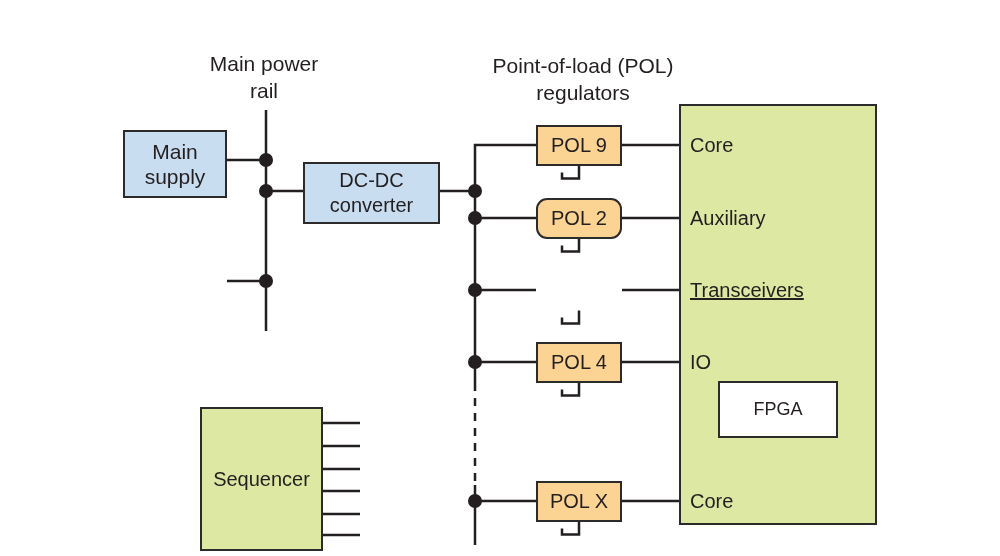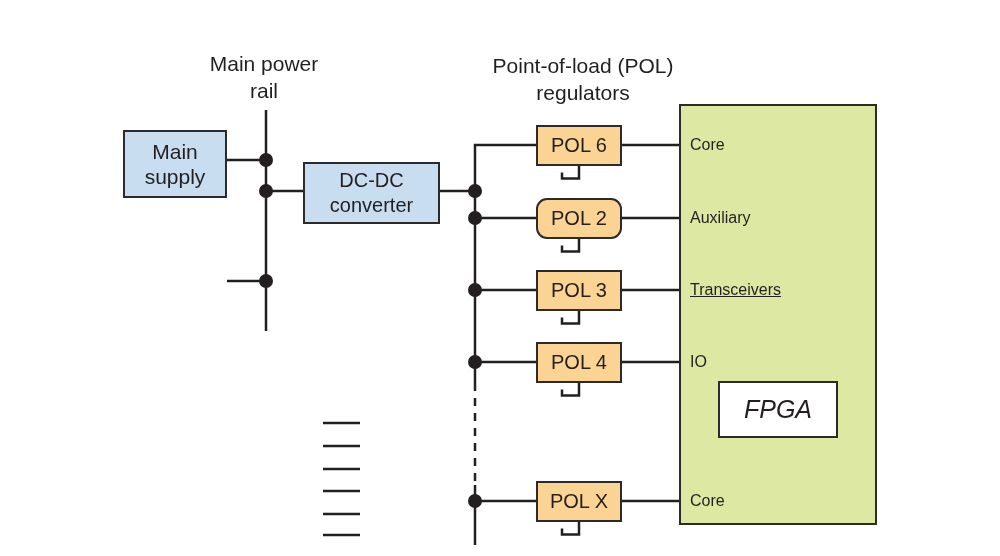--- a/index.html
+++ b/index.html
@@ -40,24 +40,24 @@
     width: 86px;
     height: 41px;
     font-size: 20px;
   }
   .load-label {
     position: absolute;
     left: 690px;
     height: 26px;
     display: flex;
     align-items: center;
-    font-size: 16px;
+    font-size: 20px;
   }
   #fpga-region { border: 2.5px solid #2d2a2b; }
-  #fpga-chip { font-size: 25px; font-style: italic; }
+  #fpga-chip { font-size: 18px; }
   #sequencer-box { font-size: 20px; }
 </style>
 </head>
 <body>
 
 <div id="canvas">
 
   <svg id="wires" width="1000" height="556" viewBox="0 0 1000 556">
     <g stroke="#231f20" stroke-width="2.5" fill="none">
 
@@ -125,39 +125,39 @@
 
   <div class="node blue" style="left:123px; top:82px; width:104px; height:68px;">
     <span>Main supply</span>
   </div>
 
   <div class="node blue" style="left:303px; top:114px; width:137px; height:62px; font-size:20px;">
     <span>DC-DC converter</span>
   </div>
 
   <div class="node orange pol-box" style="top:76.5px;">
-    <span>POL 6</span>
+    <span>POL 9</span>
   </div>
   <div class="node orange pol-box" style="top:149.5px;border-radius:11px;">
     <span>POL 2</span>
-  </div>
-  <div class="node orange pol-box" style="top:221.5px;">
-    <span>POL 3</span>
   </div>
   <div class="node orange pol-box" style="top:293.5px;">
     <span>POL 4</span>
   </div>
   <div class="node orange pol-box" style="top:432.5px;">
     <span>POL X</span>
   </div>
 
   <div class="load-label" style="top:84px;">Core</div>
   <div class="load-label" style="top:157px;">Auxiliary</div>
   <div class="load-label" style="top:229px;text-decoration:underline;">Transceivers</div>
   <div class="load-label" style="top:301px;">IO</div>
   <div class="load-label" style="top:440px;">Core</div>
 
   <div id="fpga-chip" class="node white" style="left:718px; top:333px; width:120px; height:57px;">
     <span>FPGA</span>
   </div>
 
+  <div id="sequencer-box" class="node green" style="left:200px; top:359px; width:123px; height:144px;">
+    <span>Sequencer</span>
+  </div>
 
 </div>
 
 </body></html>

